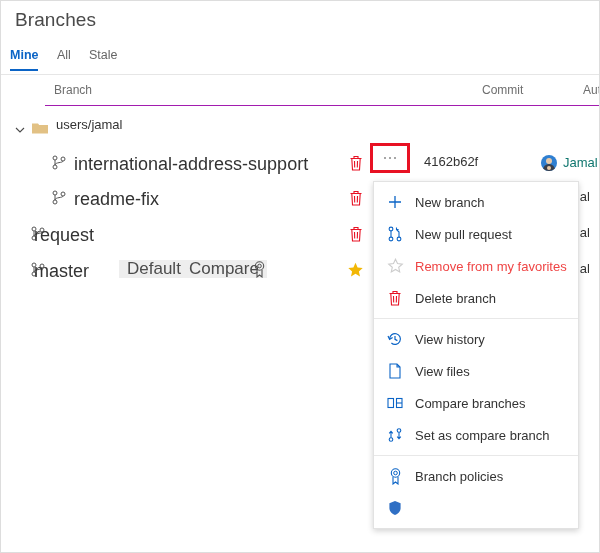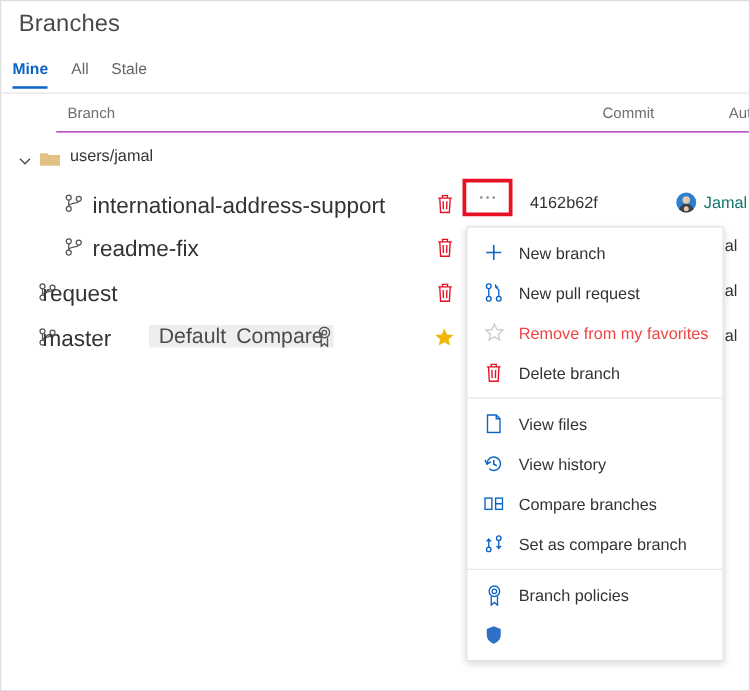--- a/index.html
+++ b/index.html
@@ -484,40 +484,40 @@
           <path d="M1.5 3.5 L12.5 3.5 M5 3.5 L5 1.5 L9 1.5 L9 3.5 M2.8 3.5 L3.5 15 L10.5 15 L11.2 3.5 M5.5 6 L5.7 12.5 M8.5 6 L8.3 12.5" fill="none" stroke="#e81123" stroke-width="1.1"></path>
         </svg>
       </span>
       <span>Delete branch</span>
     </div>
 
     <div class="menu-sep"></div>
 
     <div class="menu-item">
       <span class="menu-icon">
-        <svg viewBox="0 0 14 16" width="14" height="16">
-          <path d="M2 1 L9 1 L12 4 L12 15 L2 15 Z M9 1 L9 4 L12 4" fill="none" stroke="#0b64c6" stroke-width="1.1"></path>
-        </svg>
-      </span>
-      <span>View files</span>
-    </div>
-
-    <div class="menu-item">
-      <span class="menu-icon">
         <svg viewBox="0 0 16 16" width="16" height="16">
           <path d="M2.6 8 A5.4 5.4 0 1 1 4.4 12" fill="none" stroke="#0b64c6" stroke-width="1.2"></path>
           <path d="M1 5 L2.6 8.3 L5.6 6.4" fill="none" stroke="#0b64c6" stroke-width="1.2"></path>
           <path d="M8 5 L8 8.4 L10.4 9.6" fill="none" stroke="#0b64c6" stroke-width="1.2"></path>
         </svg>
       </span>
       <span>View history</span>
     </div>
 
     <div class="menu-item">
       <span class="menu-icon">
+        <svg viewBox="0 0 14 16" width="14" height="16">
+          <path d="M2 1 L9 1 L12 4 L12 15 L2 15 Z M9 1 L9 4 L12 4" fill="none" stroke="#0b64c6" stroke-width="1.1"></path>
+        </svg>
+      </span>
+      <span>View files</span>
+    </div>
+
+    <div class="menu-item">
+      <span class="menu-icon">
         <svg viewBox="0 0 16 14" width="16" height="14">
           <rect x="1" y="2.5" width="5.5" height="9" fill="none" stroke="#0b64c6" stroke-width="1.1"></rect>
           <rect x="9.5" y="2.5" width="5.5" height="9" fill="none" stroke="#0b64c6" stroke-width="1.1"></rect>
           <path d="M9.5 7 L15 7" stroke="#0b64c6" stroke-width="1.1"></path>
         </svg>
       </span>
       <span>Compare branches</span>
     </div>
 
     <div class="menu-item">

